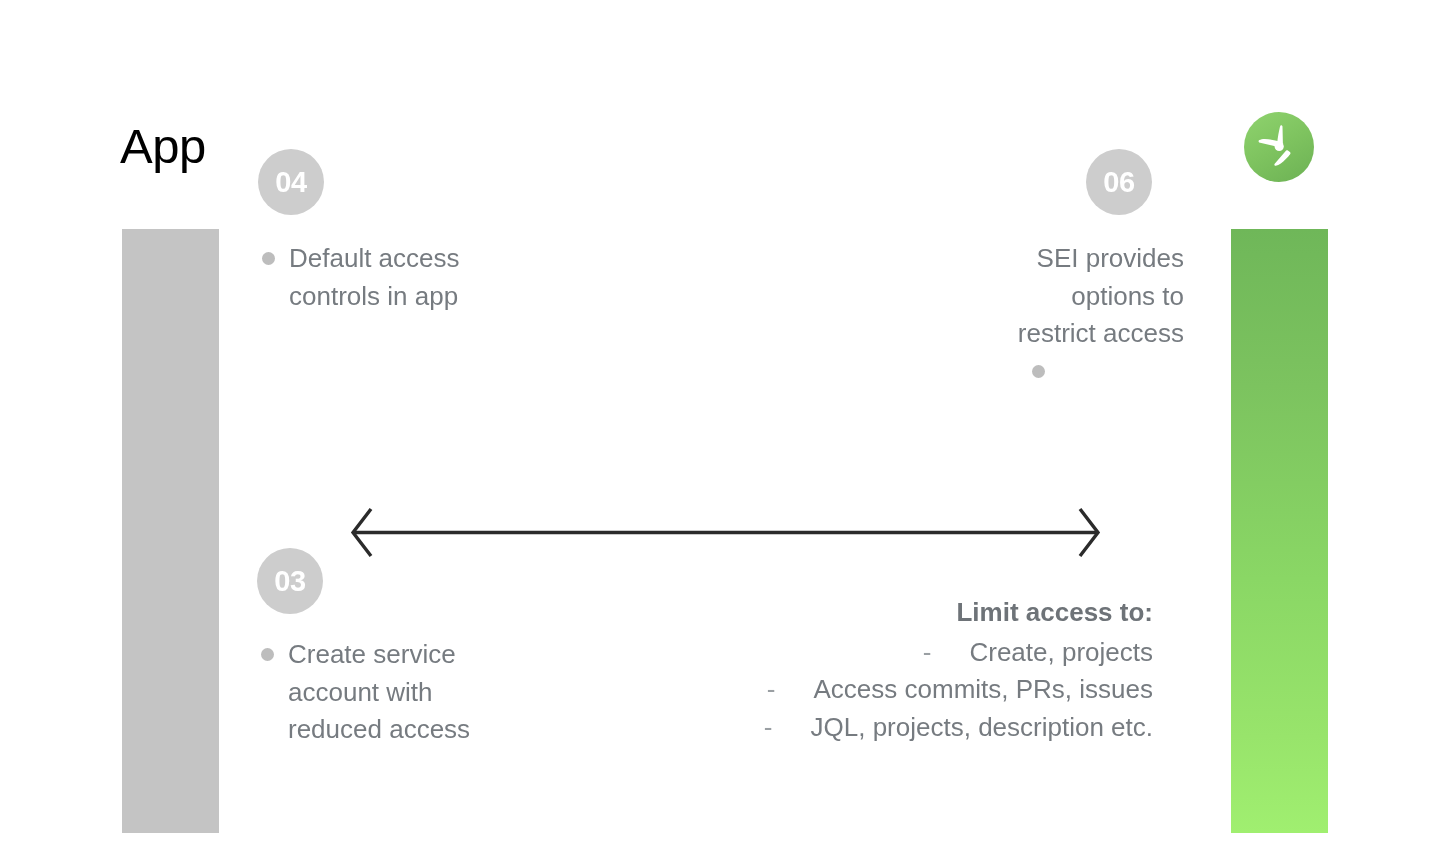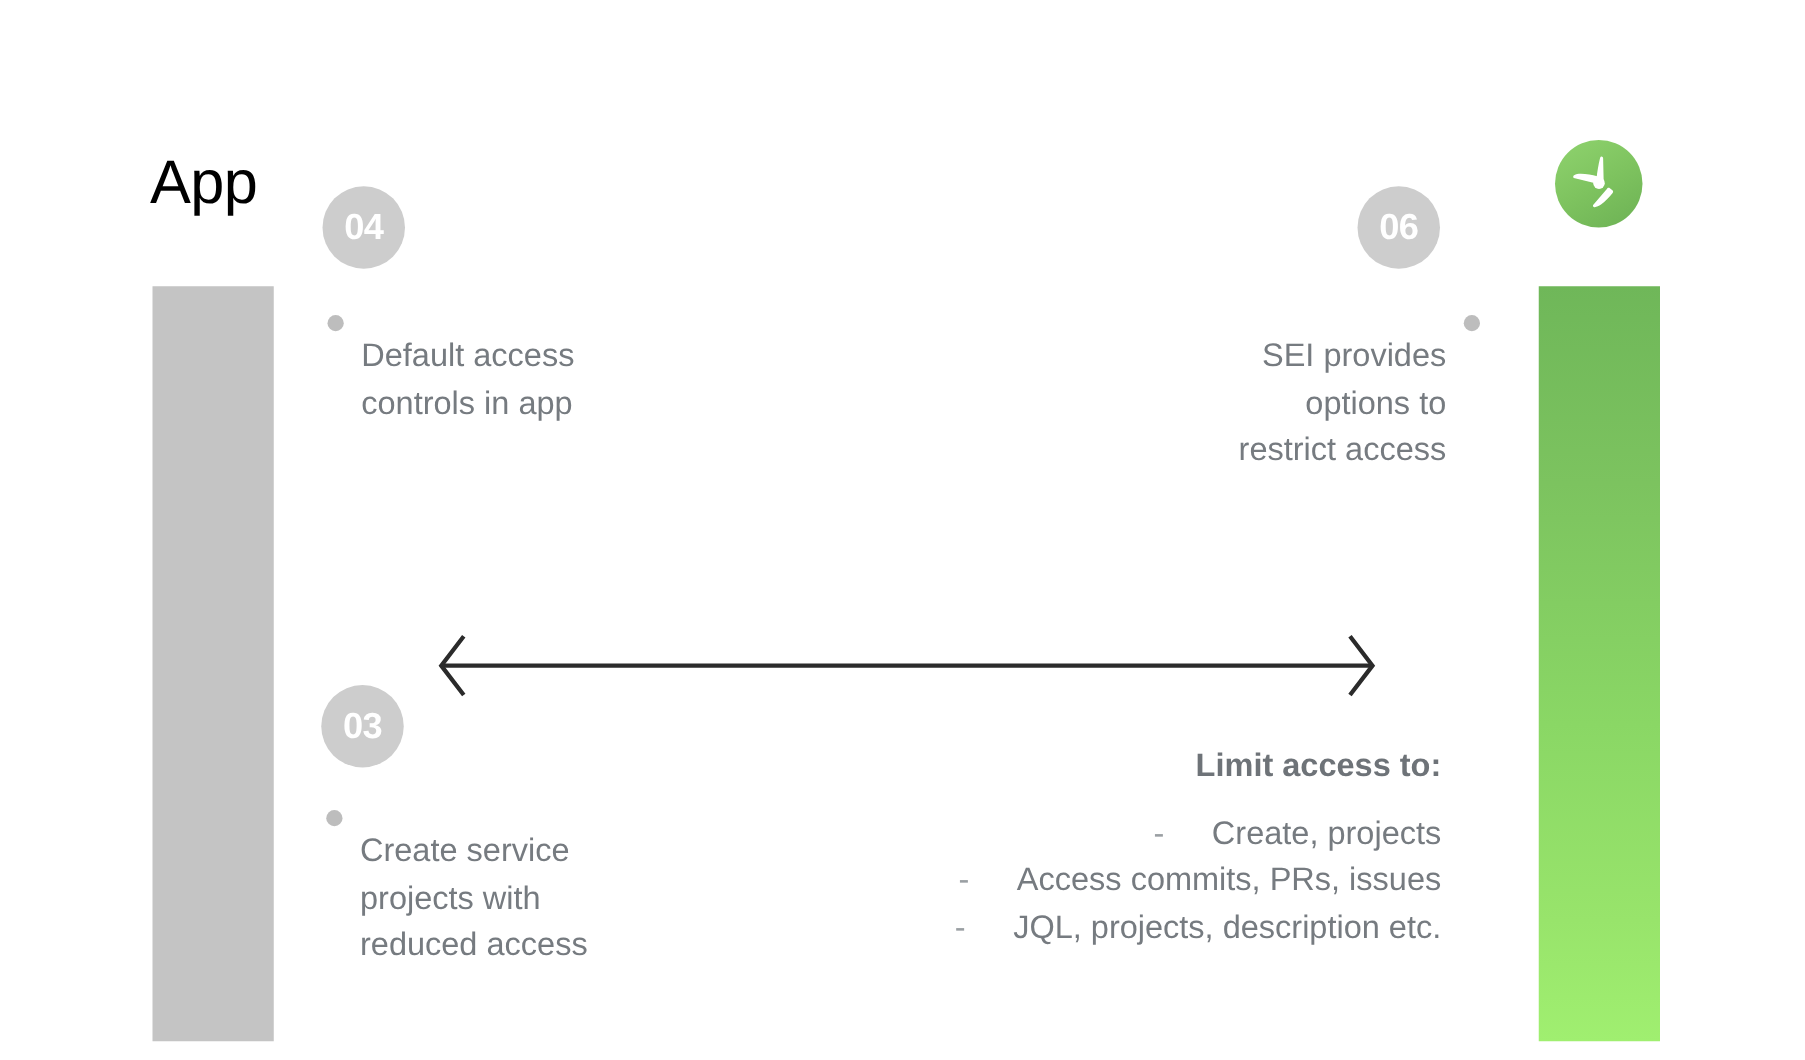--- a/index.html
+++ b/index.html
@@ -92,24 +92,24 @@
     font-weight: 400;
   }
   .bullet-dot {
     width: 13px;
     height: 13px;
     border-radius: 50%;
     background: #bdbdbd;
     flex: 0 0 auto;
     margin-top: 12px;
   }
-  .bullet-text { white-space: pre-line; margin-top: 26px; }
+  .bullet-text { white-space: pre-line; }
 
   .bullet-block.left .bullet-dot  { margin-right: 14px; }
-  .bullet-block.right { flex-direction: row; justify-content: flex-start; }
+  .bullet-block.right { flex-direction: column; justify-content: flex-start; }
   .bullet-block.right .bullet-dot { margin-left: 14px; order: 2; }
   .bullet-block.right .bullet-text { text-align: right; order: 1; }
 
   #block-01 { left: 262px;  top: 240px; }
   #block-02 { left: 261px;  top: 636px; }
   #block-03 { right: 260px; top: 240px; }
 
   
   .arrow-wrap {
     position: absolute;
@@ -126,21 +126,21 @@
     right: 291px;
     top: 594px;
     text-align: right;
     font-size: 26px;
     line-height: 37.5px;
     color: #767b80;
   }
   .limit-title {
     font-weight: 700;
     color: #6e7378;
-    margin-bottom: 16px;
+    margin-bottom: 2px;
   }
   .limit-row {
     display: flex;
     justify-content: flex-end;
     align-items: baseline;
     white-space: nowrap;
   }
   .limit-dash {
     flex: 0 0 auto;
     color: #9a9fa3;
@@ -184,21 +184,21 @@
 
   <div class="bullet-block left" id="block-01">
     <span class="bullet-dot"></span>
     <span class="bullet-text">Default access
 controls in app</span>
   </div>
 
   <div class="bullet-block left" id="block-02">
     <span class="bullet-dot"></span>
     <span class="bullet-text">Create service
-projects with
+account with
 reduced access</span>
   </div>
 
   <div class="bullet-block right" id="block-03">
     <span class="bullet-dot"></span>
     <span class="bullet-text">SEI provides
 options to
 restrict access</span>
   </div>
 

